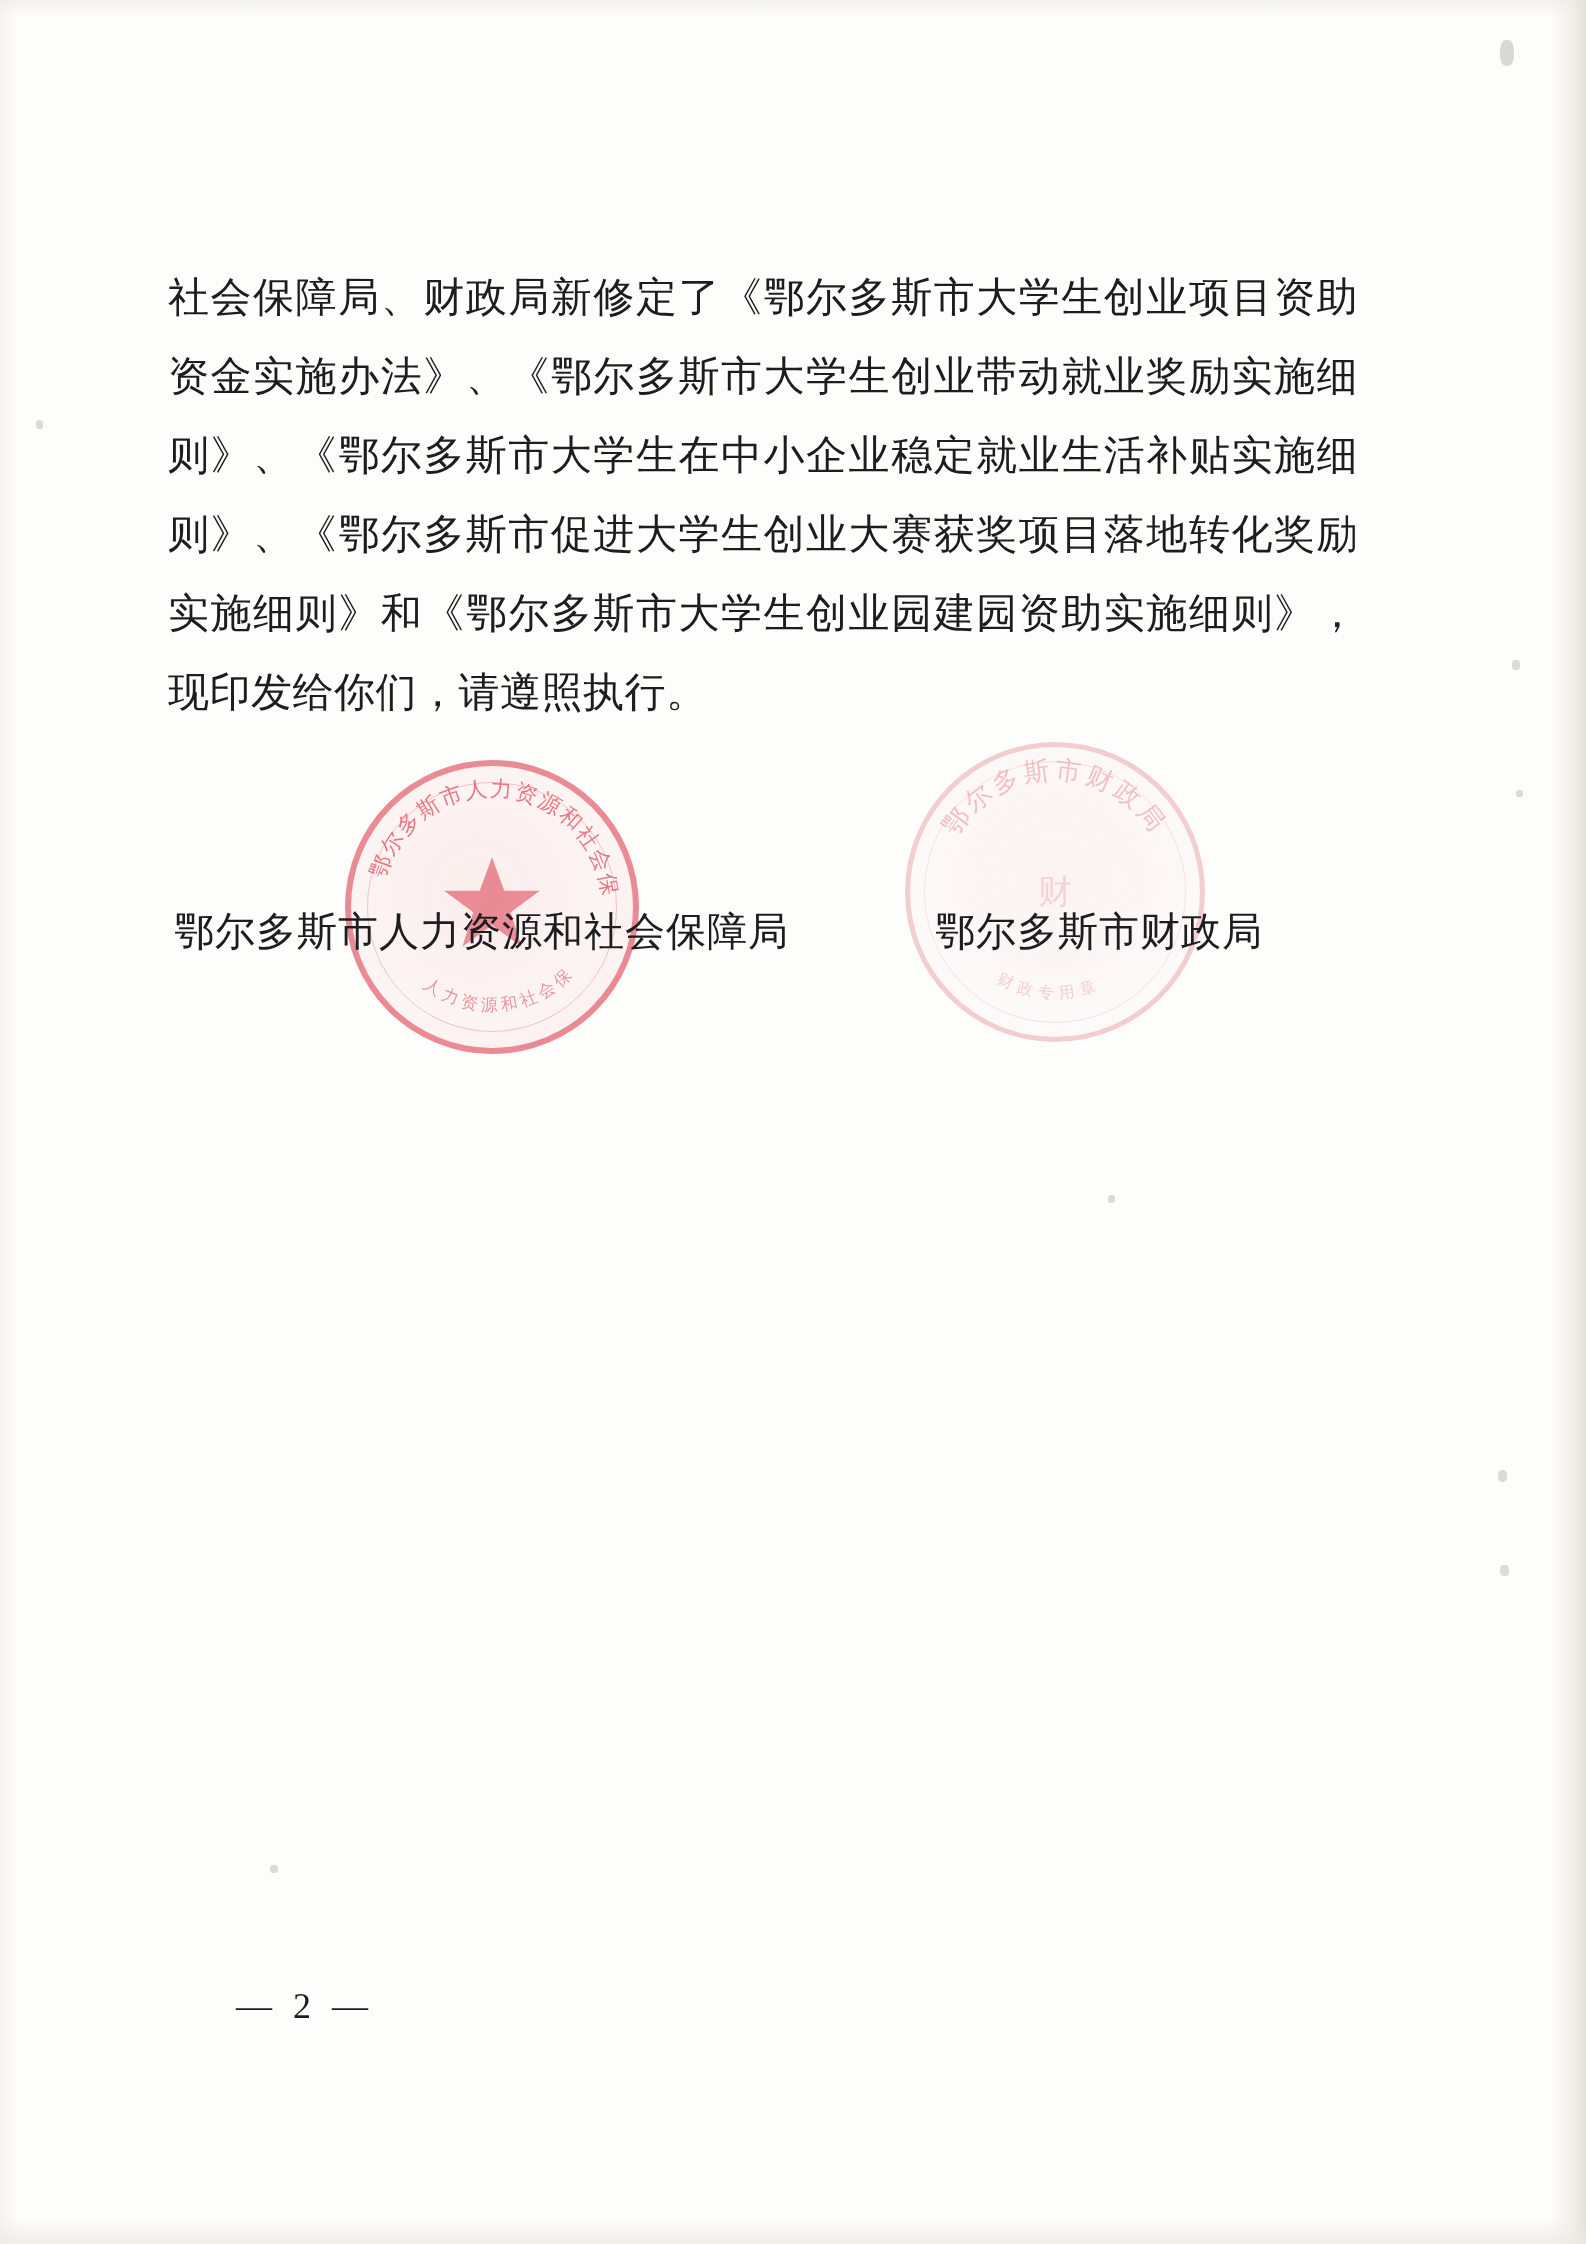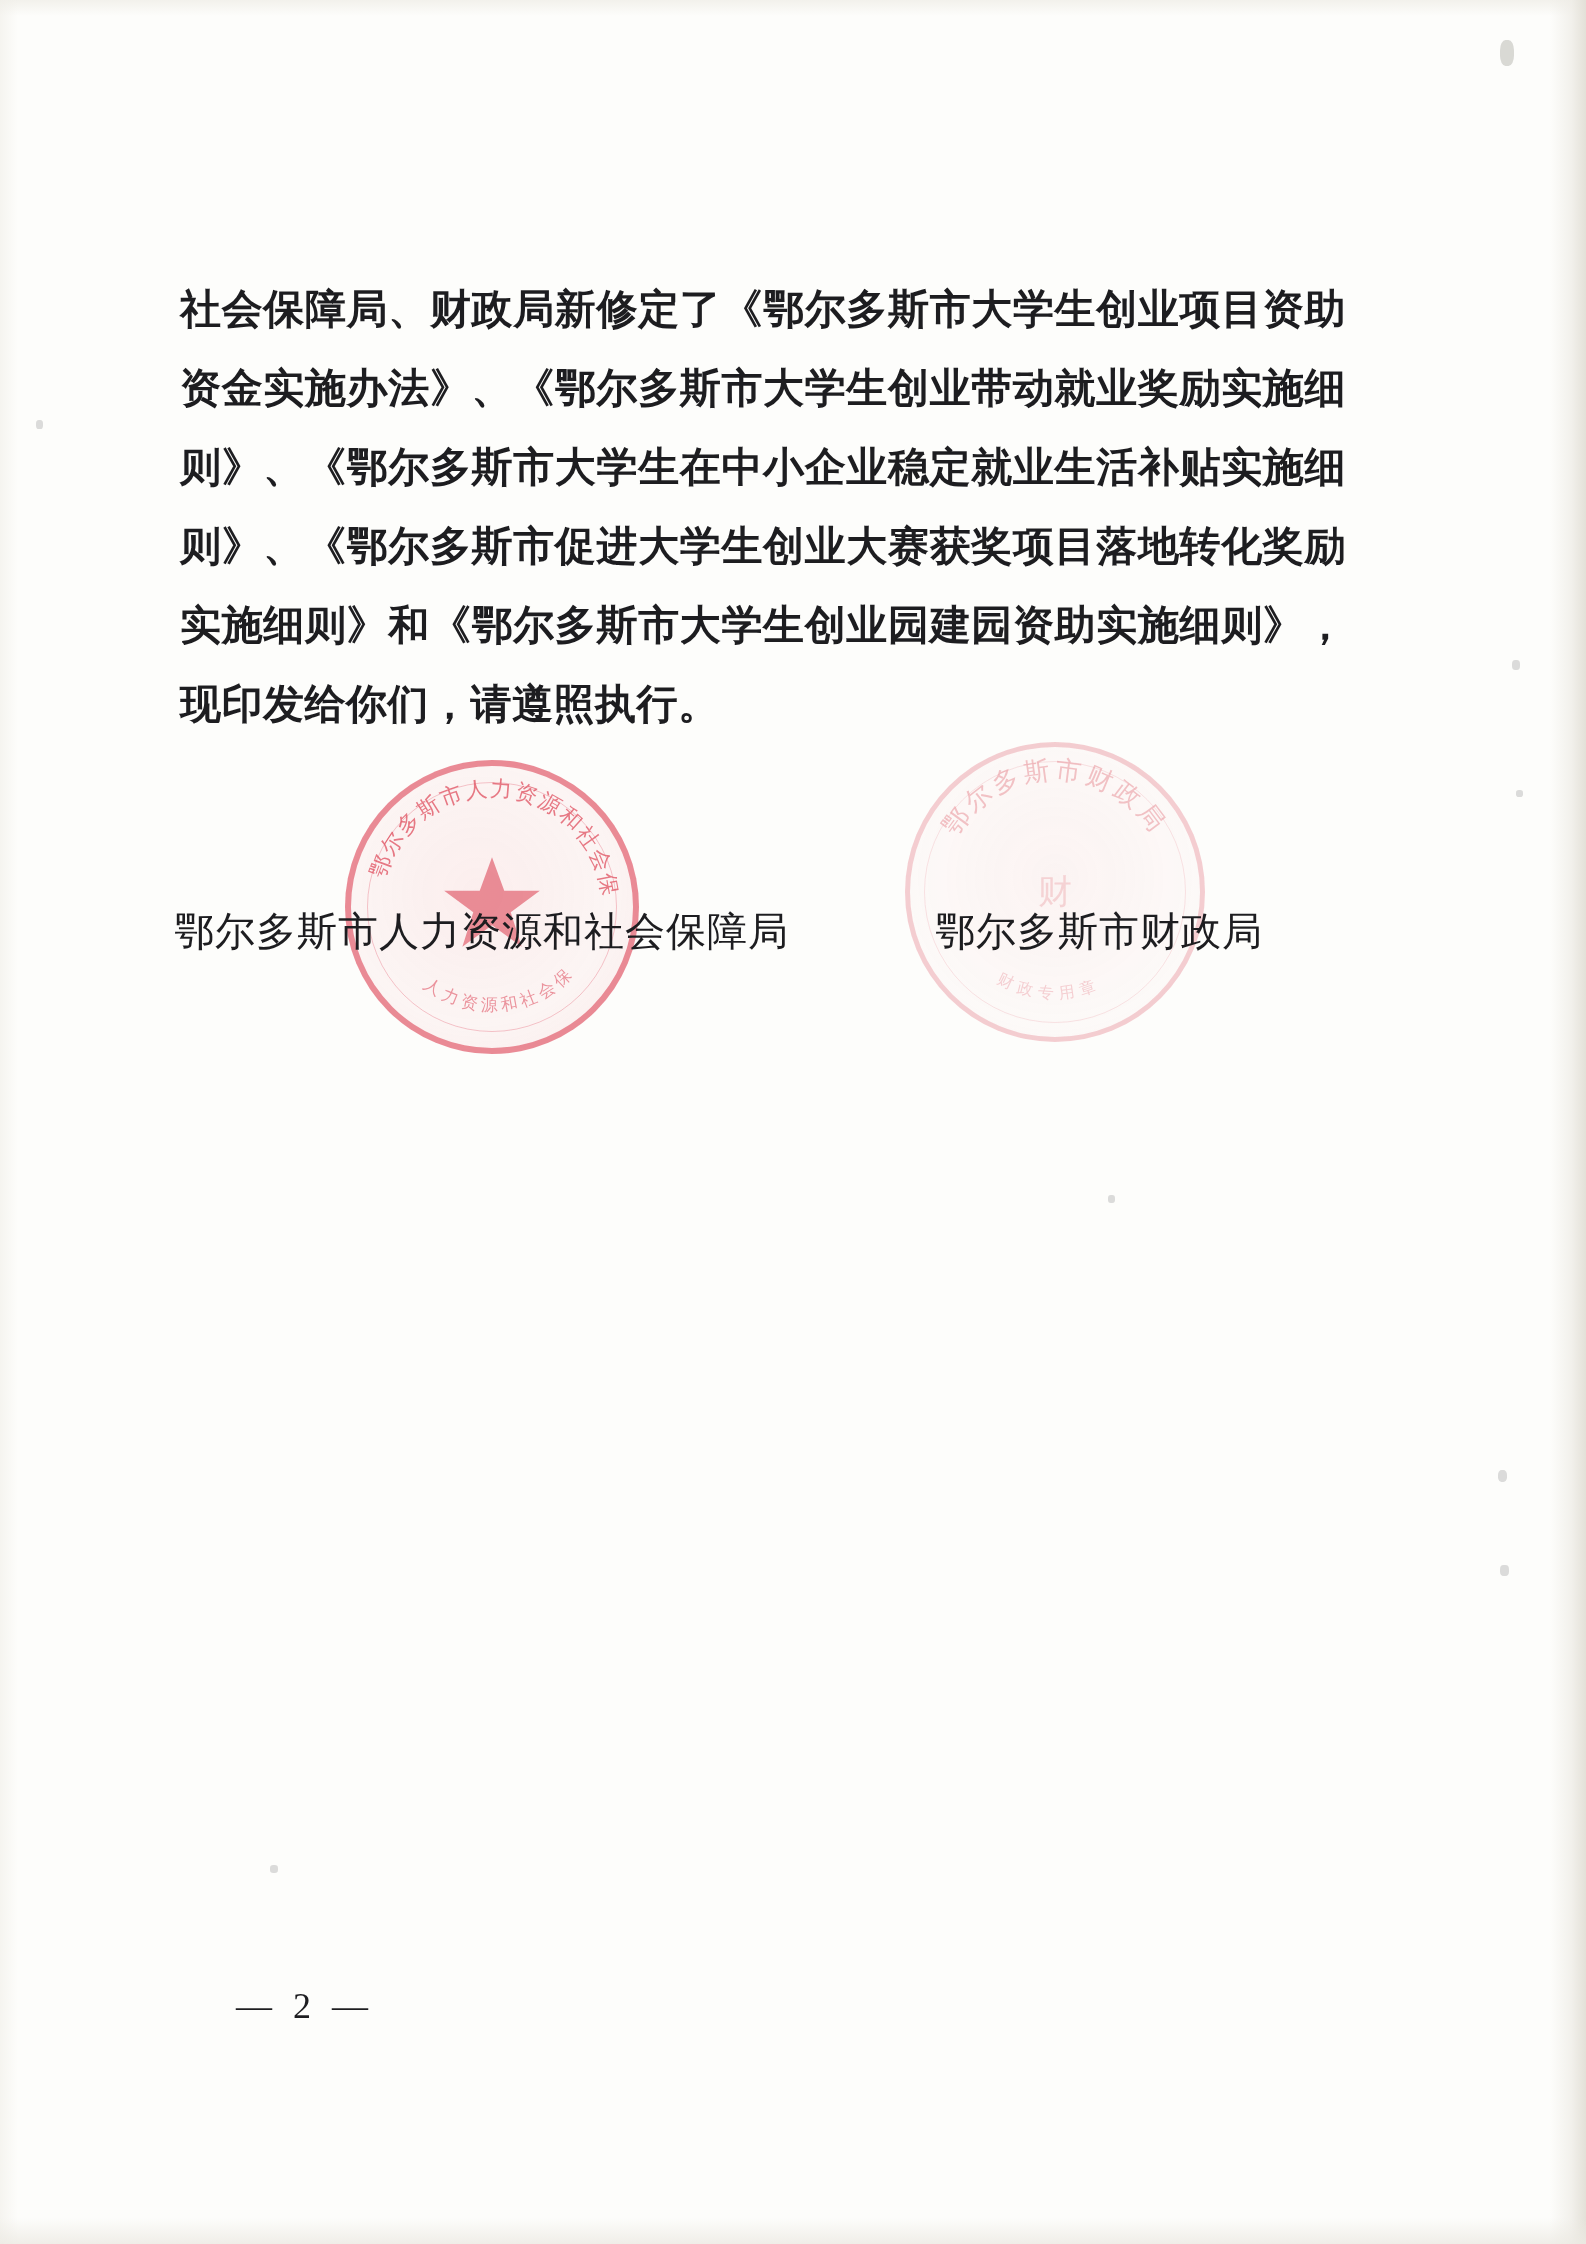--- a/index.html
+++ b/index.html
@@ -58,24 +58,23 @@
     top: 258px;
     width: 1190px;
     font-size: 41px;
     line-height: 79px;
     color: #1d1d20;
     letter-spacing: 0.5px;
     text-align: justify;
     font-family: "Liberation Serif", serif;
   }
   .body-text p {
-    margin: 12px;
+    margin: 0;
     text-indent: 0;
     white-space: normal;
-    font-weight: bold;
   }
 
   
   .sig-block {
     position: absolute;
     font-size: 40px;
     color: #1d1d20;
     letter-spacing: 1px;
     line-height: 74px;
   }

